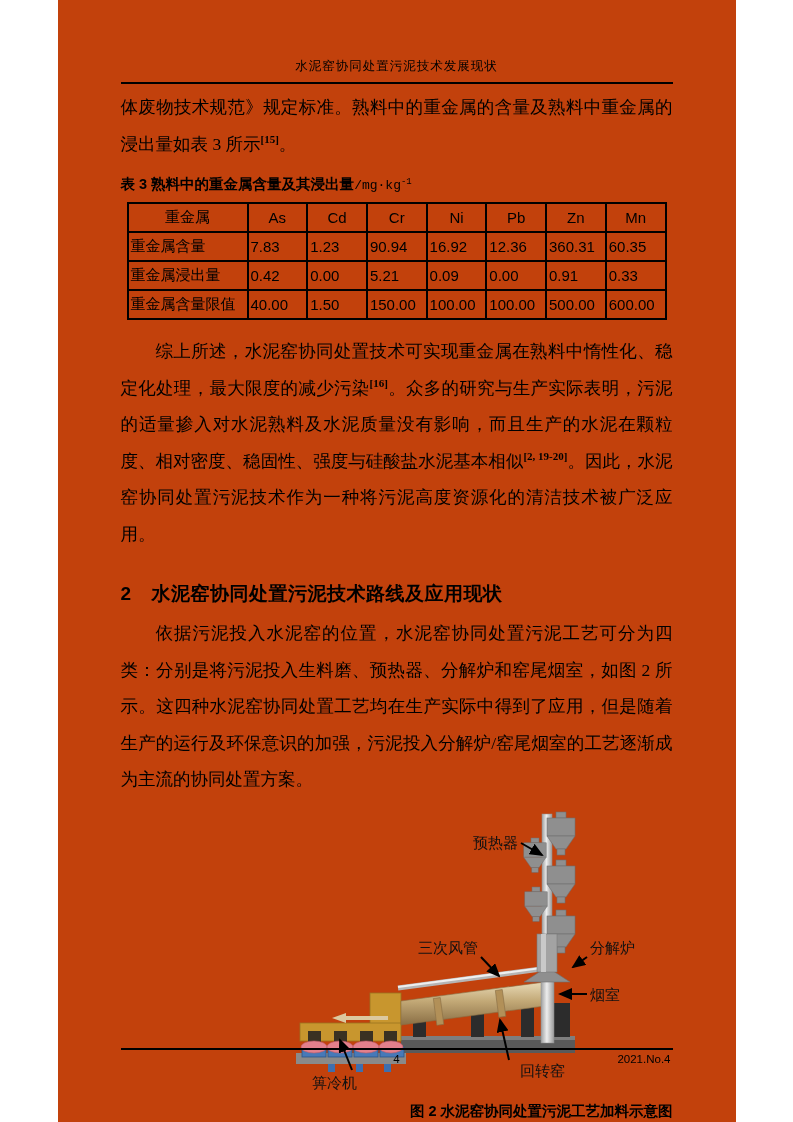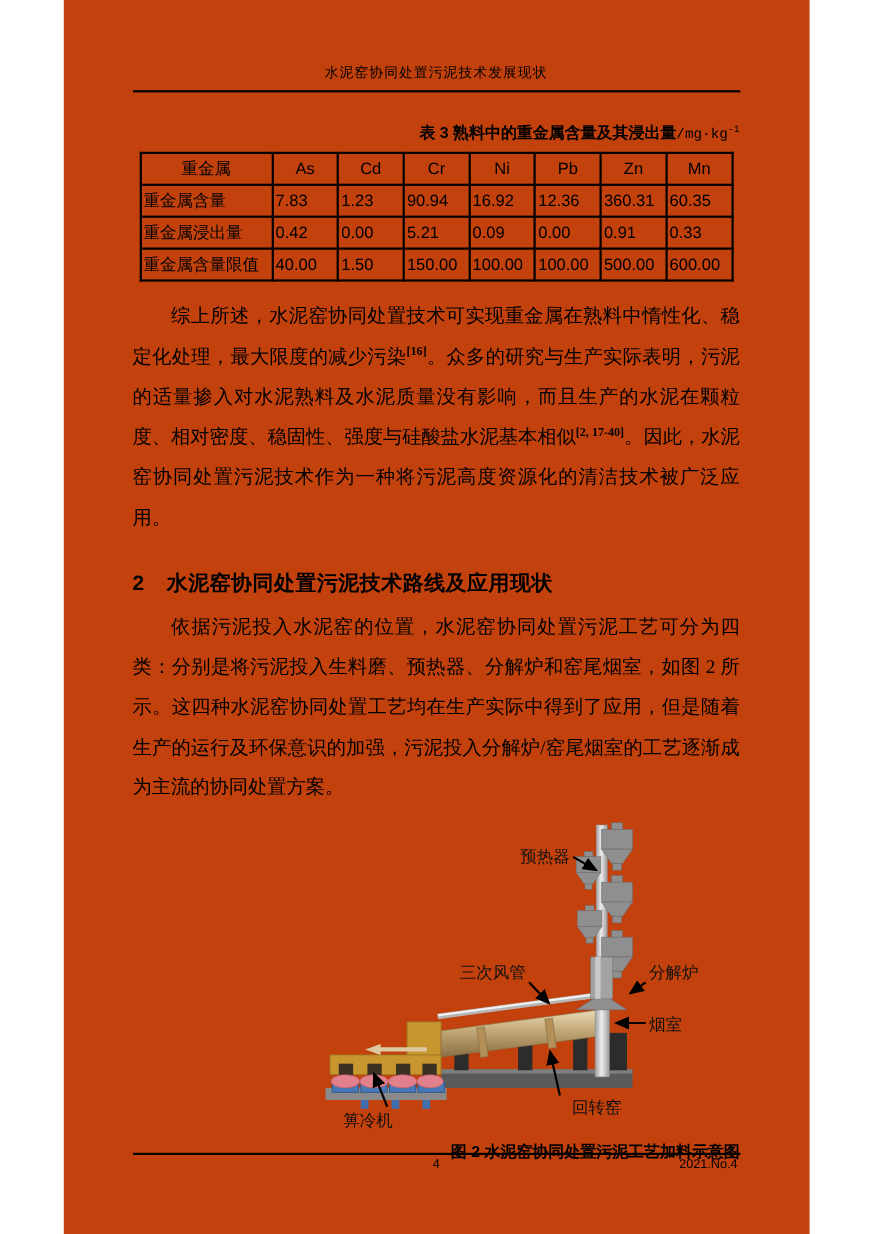--- a/index.html
+++ b/index.html
@@ -32,25 +32,25 @@
   }
   .indent { text-indent:35px; }
   sup.ref {
     font-size:11px;
     font-weight:bold;
     line-height:0;
     vertical-align:super;
   }
 
   .table-title {
-    text-align:right;
+    text-align:left;
     font-family:"Liberation Sans","DejaVu Sans",sans-serif;
     font-weight:bold;
     font-size:14.5px;
-    margin-top:27px;
+    margin-top:13px;
   }
   .table-title .unit {
     font-weight:normal;
     font-family:"Liberation Mono","DejaVu Sans Mono",monospace;
     font-size:13px;
   }
   .table-title .unit sup { font-size:9px; }
 
   table.hm {
     border-collapse:collapse;
@@ -111,20 +111,21 @@
   }
 </style>
 </head>
 <body>
 
 <div class="page">
   <div class="content">
 
     <div class="doc-header">水泥窑协同处置污泥技术发展现状</div>
 
+    <div class="body-par"><span>体废物技术规范》规定标准。熟料中的重金属的含量及熟料中重金属的浸出量如表 3 所示</span><sup class="ref">[15]</sup><span>。</span></div>
 
     <div class="table-title"><span>表 3 熟料中的重金属含量及其浸出量</span><span class="unit"><span>/mg·kg</span><sup>-1</sup></span></div>
 
     <table class="hm">
       <tbody>
           <tr>
         <th class="c0">重金属</th>
         <th>As</th>
         <th>Cd</th>
         <th>Cr</th>
@@ -159,21 +160,21 @@
         <td>1.50</td>
         <td>150.00</td>
         <td>100.00</td>
         <td>100.00</td>
         <td>500.00</td>
         <td>600.00</td>
       </tr>
     </tbody>
       </table>
 
-    <div class="body-par indent" style="margin-top:13px;"><span>综上所述，水泥窑协同处置技术可实现重金属在熟料中惰性化、稳定化处理，最大限度的减少污染</span><sup class="ref">[16]</sup><span>。众多的研究与生产实际表明，污泥的适量掺入对水泥熟料及水泥质量没有影响，而且生产的水泥在颗粒度、相对密度、稳固性、强度与硅酸盐水泥基本相似</span><sup class="ref">[2, 17-40]</sup><span>。因此，水泥窑协同处置污泥技术作为一种将污泥高度资源化的清洁技术被广泛应用。</span></div>
+    <div class="body-par indent" style="margin-top:13px;"><span>综上所述，水泥窑协同处置技术可实现重金属在熟料中惰性化、稳定化处理，最大限度的减少污染</span><sup class="ref">[16]</sup><span>。众多的研究与生产实际表明，污泥的适量掺入对水泥熟料及水泥质量没有影响，而且生产的水泥在颗粒度、相对密度、稳固性、强度与硅酸盐水泥基本相似</span><sup class="ref">[2, 19-20]</sup><span>。因此，水泥窑协同处置污泥技术作为一种将污泥高度资源化的清洁技术被广泛应用。</span></div>
 
     <div class="section-heading"><span class="num">2</span><span>水泥窑协同处置污泥技术路线及应用现状</span></div>
 
     <div class="body-par indent" style="margin-top:8px;">依据污泥投入水泥窑的位置，水泥窑协同处置污泥工艺可分为四类：分别是将污泥投入生料磨、预热器、分解炉和窑尾烟室，如图 2 所示。这四种水泥窑协同处置工艺均在生产实际中得到了应用，但是随着生产的运行及环保意识的加强，污泥投入分解炉/窑尾烟室的工艺逐渐成为主流的协同处置方案。</div>
 
     <div class="figure-wrap">
       <svg width="352" height="288" viewBox="0 0 352 288">
         <defs>
           <marker id="ah" markerWidth="7" markerHeight="6" refX="6" refY="3" orient="auto">
             <path d="M0,0 L7,3 L0,6 Z" fill="#000"></path>

